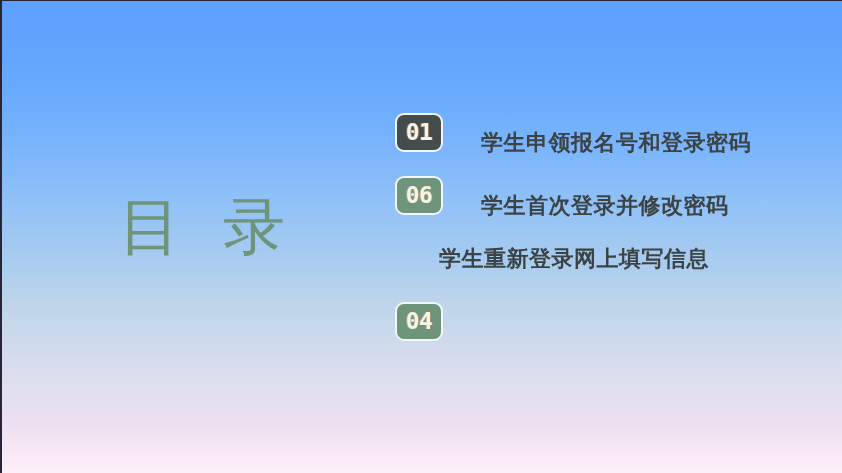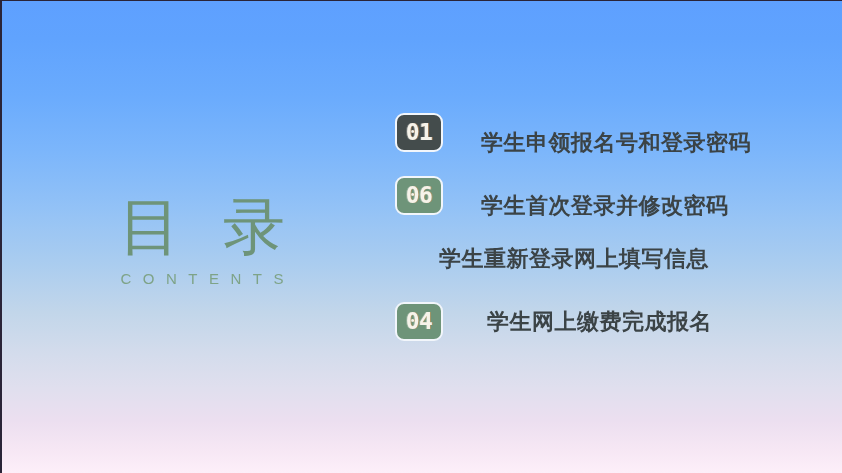--- a/index.html
+++ b/index.html
@@ -131,39 +131,37 @@
 </head>
 <body>
 
 <div class="slide">
 
   <div class="title-block">
     <div class="title-cn">
       <span class="ch">目</span>
       <span class="ch">录</span>
     </div>
-    <div class="title-en">CONTENTS</div>
   </div>
 
   <div class="toc-list">
 
     <div class="toc-row indent-0">
       <div class="badge dark">01</div>
       <div class="toc-label">学生申领报名号和登录密码</div>
     </div>
 
     <div class="toc-row indent-0">
       <div class="badge green">06</div>
       <div class="toc-label">学生首次登录并修改密码</div>
     </div>
 
     <div class="toc-row indent-1">
       <div class="toc-label">学生重新登录网上填写信息</div>
     </div>
 
     <div class="toc-row indent-1">
       <div class="badge green">04</div>
-      <div class="toc-label">学生网上缴费完成报名</div>
     </div>
 
   </div>
 
 </div>
 
 </body></html>

